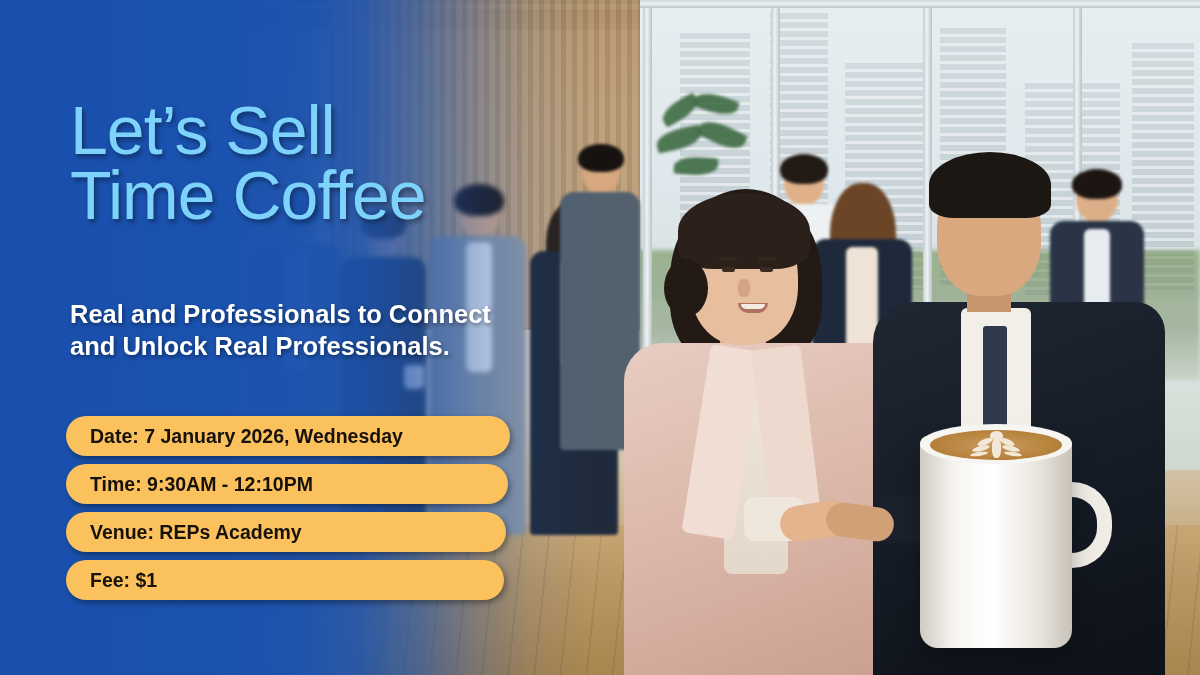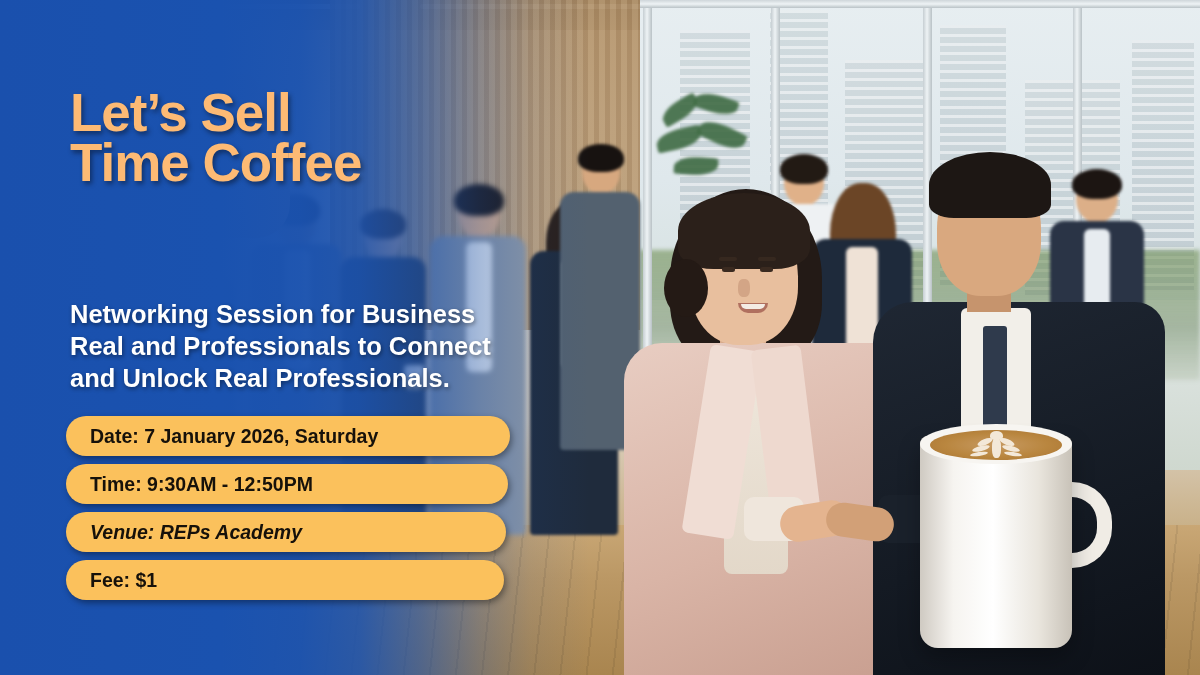--- a/index.html
+++ b/index.html
@@ -117,35 +117,35 @@
       rgba(26,82,175,.88) 360px,
       rgba(25,80,172,.62) 420px,
       rgba(25,80,172,.30) 480px,
       rgba(25,80,172,.10) 530px,
       rgba(25,80,172,0) 590px);}
   .blue-solid{position:absolute;left:0;top:0;width:215px;height:100%;background:#1a50ad;}
 
   
   .content{position:absolute;left:0;top:0;width:600px;height:100%;}
   .title{position:absolute;left:70px;top:52px;width:530px;
-    color:#fdba74;font-size:53px;line-height:.96;font-weight:bold;letter-spacing:-1px;
+    color:#7dd3fc;font-size:68px;line-height:.96;font-weight:normal;letter-spacing:-1px;
     text-shadow:2px 3px 5px rgba(0,0,0,.42);}
   .title span{display:block;}
   .subtitle{position:absolute;left:70px;top:272px;width:520px;
     color:#fff;font-size:25.5px;line-height:1.26;font-weight:bold;
     text-shadow:1px 2px 4px rgba(0,0,0,.45);}
   .subtitle span{display:block;}
 
   .pills{position:absolute;left:66px;top:416px;}
   .pill{position:relative;height:40px;margin-bottom:8px;border-radius:22px;
     background:#fbc15c;display:flex;align-items:center;
     box-shadow:2px 3px 6px rgba(0,0,0,.38);}
   .pill span{padding-left:24px;color:#16110a;font-size:19.5px;font-weight:bold;white-space:nowrap;}
   .pill.p1{width:444px;} .pill.p2{width:442px;}
-  .pill.p3{width:440px;font-style:italic;} .pill.p4{width:438px;}
+  .pill.p3{width:440px;} .pill.p4{width:438px;}
 </style>
 </head>
 <body>
 
 <div class="banner">
 
   <div class="photo">
     <div class="wall"></div>
     <div class="ceiling"></div>
     <div class="ceil-strip" style="left:60px;width:300px;"></div>
@@ -299,31 +299,30 @@
   <div class="blue"></div>
 
   <div class="content">
 
     <h1 class="title">
       <span>Let’s Sell</span>
       <span>Time Coffee</span>
     </h1>
 
     <p class="subtitle">
-      <span>Networking Session for Business</span>
       <span>Real and Professionals to Connect</span>
       <span>and Unlock Real Professionals.</span>
     </p>
 
     <div class="pills">
       <div class="pill p1">
-        <span>Date: 7 January 2026, Saturday</span>
+        <span>Date: 7 January 2026, Wednesday</span>
       </div>
       <div class="pill p2">
-        <span>Time: 9:30AM - 12:50PM</span>
+        <span>Time: 9:30AM - 12:10PM</span>
       </div>
       <div class="pill p3">
         <span>Venue: REPs Academy</span>
       </div>
       <div class="pill p4">
         <span>Fee: $1</span>
       </div>
     </div>
 
   </div>

